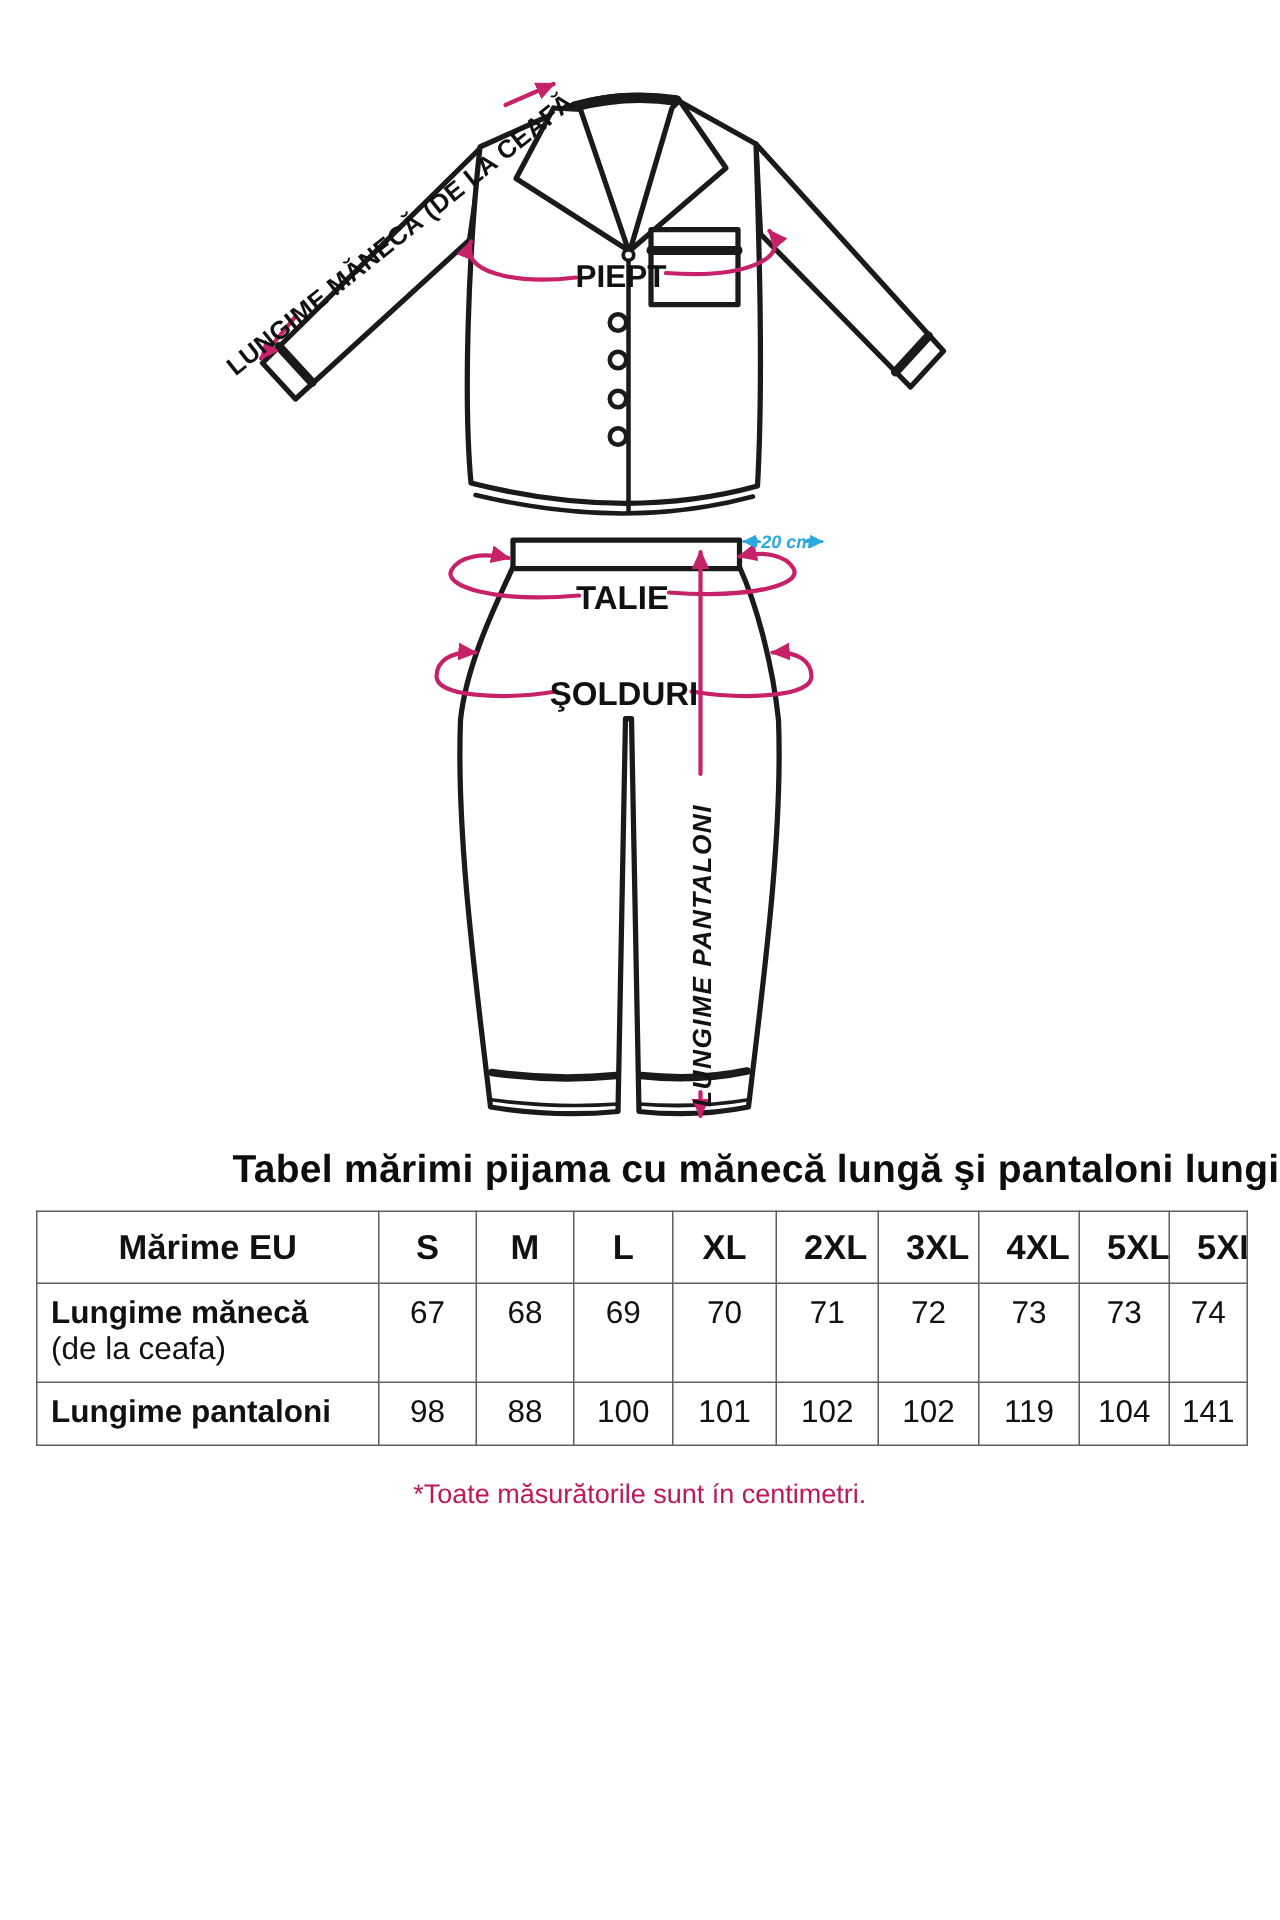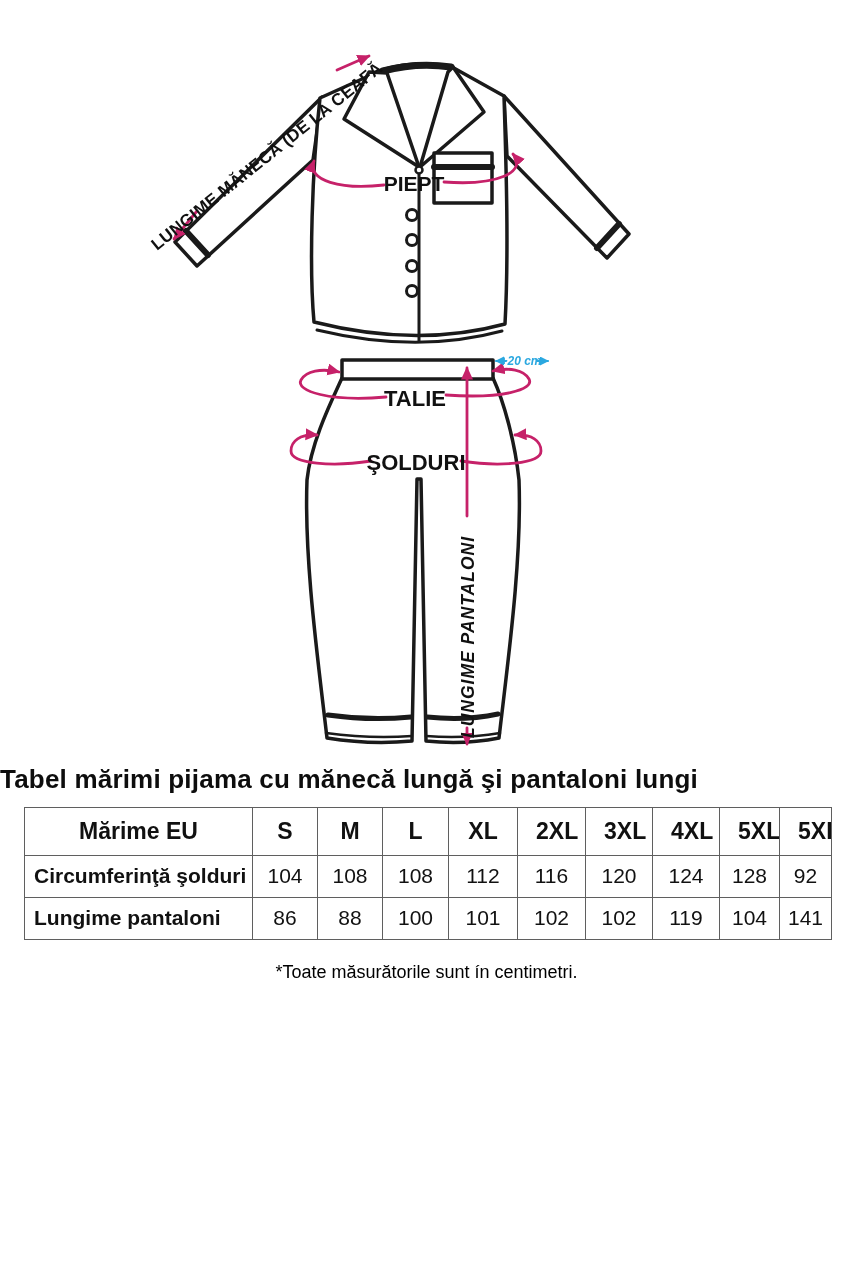--- a/index.html
+++ b/index.html
@@ -7,21 +7,21 @@
     width:853px; height:1280px;
     font-family:"Liberation Sans", sans-serif;
     color:#111;
     overflow:hidden;
   }
   .diagram-wrap { width:853px; height:762px; position:relative; }
   svg text { font-family:"Liberation Sans", sans-serif; }
 
   h1.page-title {
     margin:2px 0 12px 0;
-    text-align:left;
+    text-align:right;
     font-size:26px;
     font-weight:bold;
     letter-spacing:0.2px;
     color:#0d0d0d;
   }
 
   table.size-table {
     border-collapse:collapse;
     table-layout:fixed;
     width:807px;
@@ -52,21 +52,21 @@
     font-weight:bold;
   }
   table.size-table td.rowlabel .sub {
     display:block;
     font-weight:normal;
   }
   .footnote {
     margin-top:22px;
     text-align:center;
     font-size:18px;
-    color:#000000;
+    color:#be185d;
   }
 </style>
 </head>
 <body>
 
 <div class="diagram-wrap">
   <svg width="853" height="762" viewBox="0 0 853 762">
     <defs>
       <marker id="aP" markerUnits="userSpaceOnUse" markerWidth="15" markerHeight="13" refX="11.5" refY="6" orient="auto">
         <path d="M0,0 L13,6 L0,12 Z" fill="#c62169"></path>
@@ -163,34 +163,34 @@
         <th>XL</th>
         <th>2XL</th>
         <th>3XL</th>
         <th>4XL</th>
         <th>5XL</th>
         <th>5XL</th>
       </tr>
   </thead>
   <tbody>
       <tr>
-        <td class="rowlabel">Circumferinţă şolduri</td>
-        <td>104</td>
-        <td>108</td>
-        <td>108</td>
-        <td>112</td>
-        <td>116</td>
-        <td>120</td>
-        <td>124</td>
-        <td>128</td>
-        <td>92</td>
+        <td class="rowlabel">Lungime mănecă<span class="sub">(de la ceafa)</span></td>
+        <td>67</td>
+        <td>68</td>
+        <td>69</td>
+        <td>70</td>
+        <td>71</td>
+        <td>72</td>
+        <td>73</td>
+        <td>73</td>
+        <td>74</td>
       </tr>
       <tr>
         <td class="rowlabel">Lungime pantaloni</td>
-        <td>86</td>
+        <td>98</td>
         <td>88</td>
         <td>100</td>
         <td>101</td>
         <td>102</td>
         <td>102</td>
         <td>119</td>
         <td>104</td>
         <td>141</td>
       </tr>
     </tbody>

